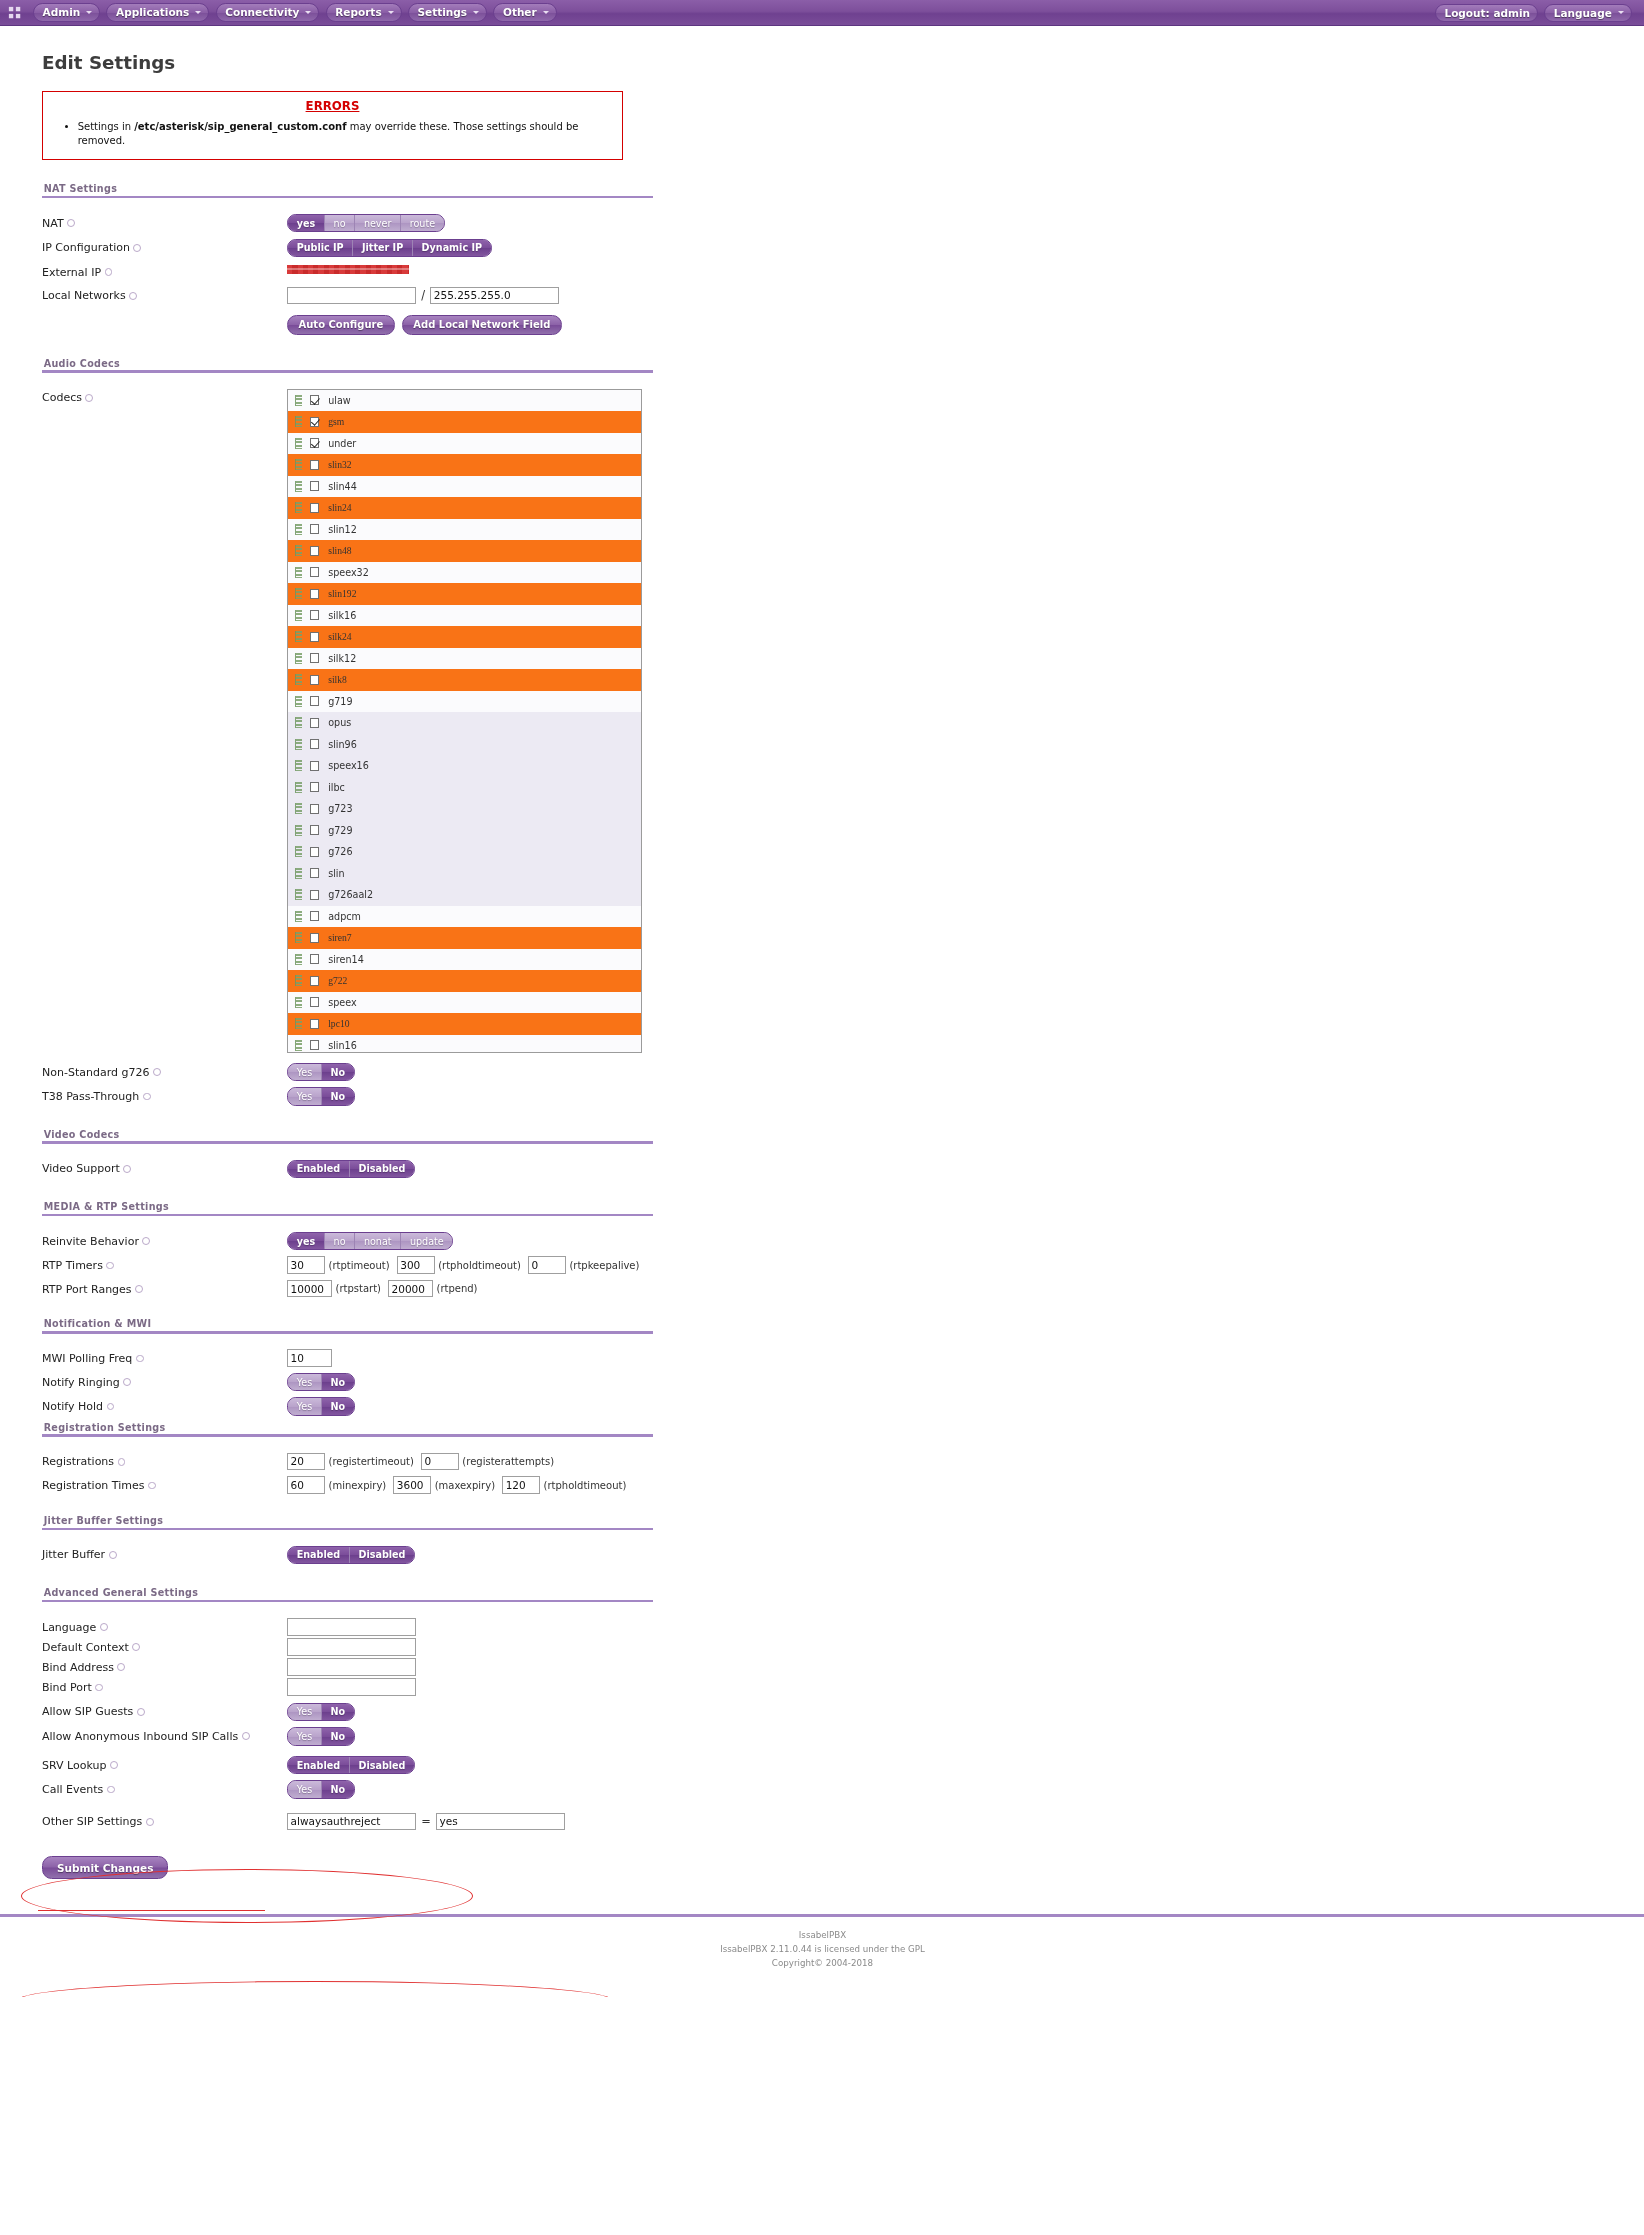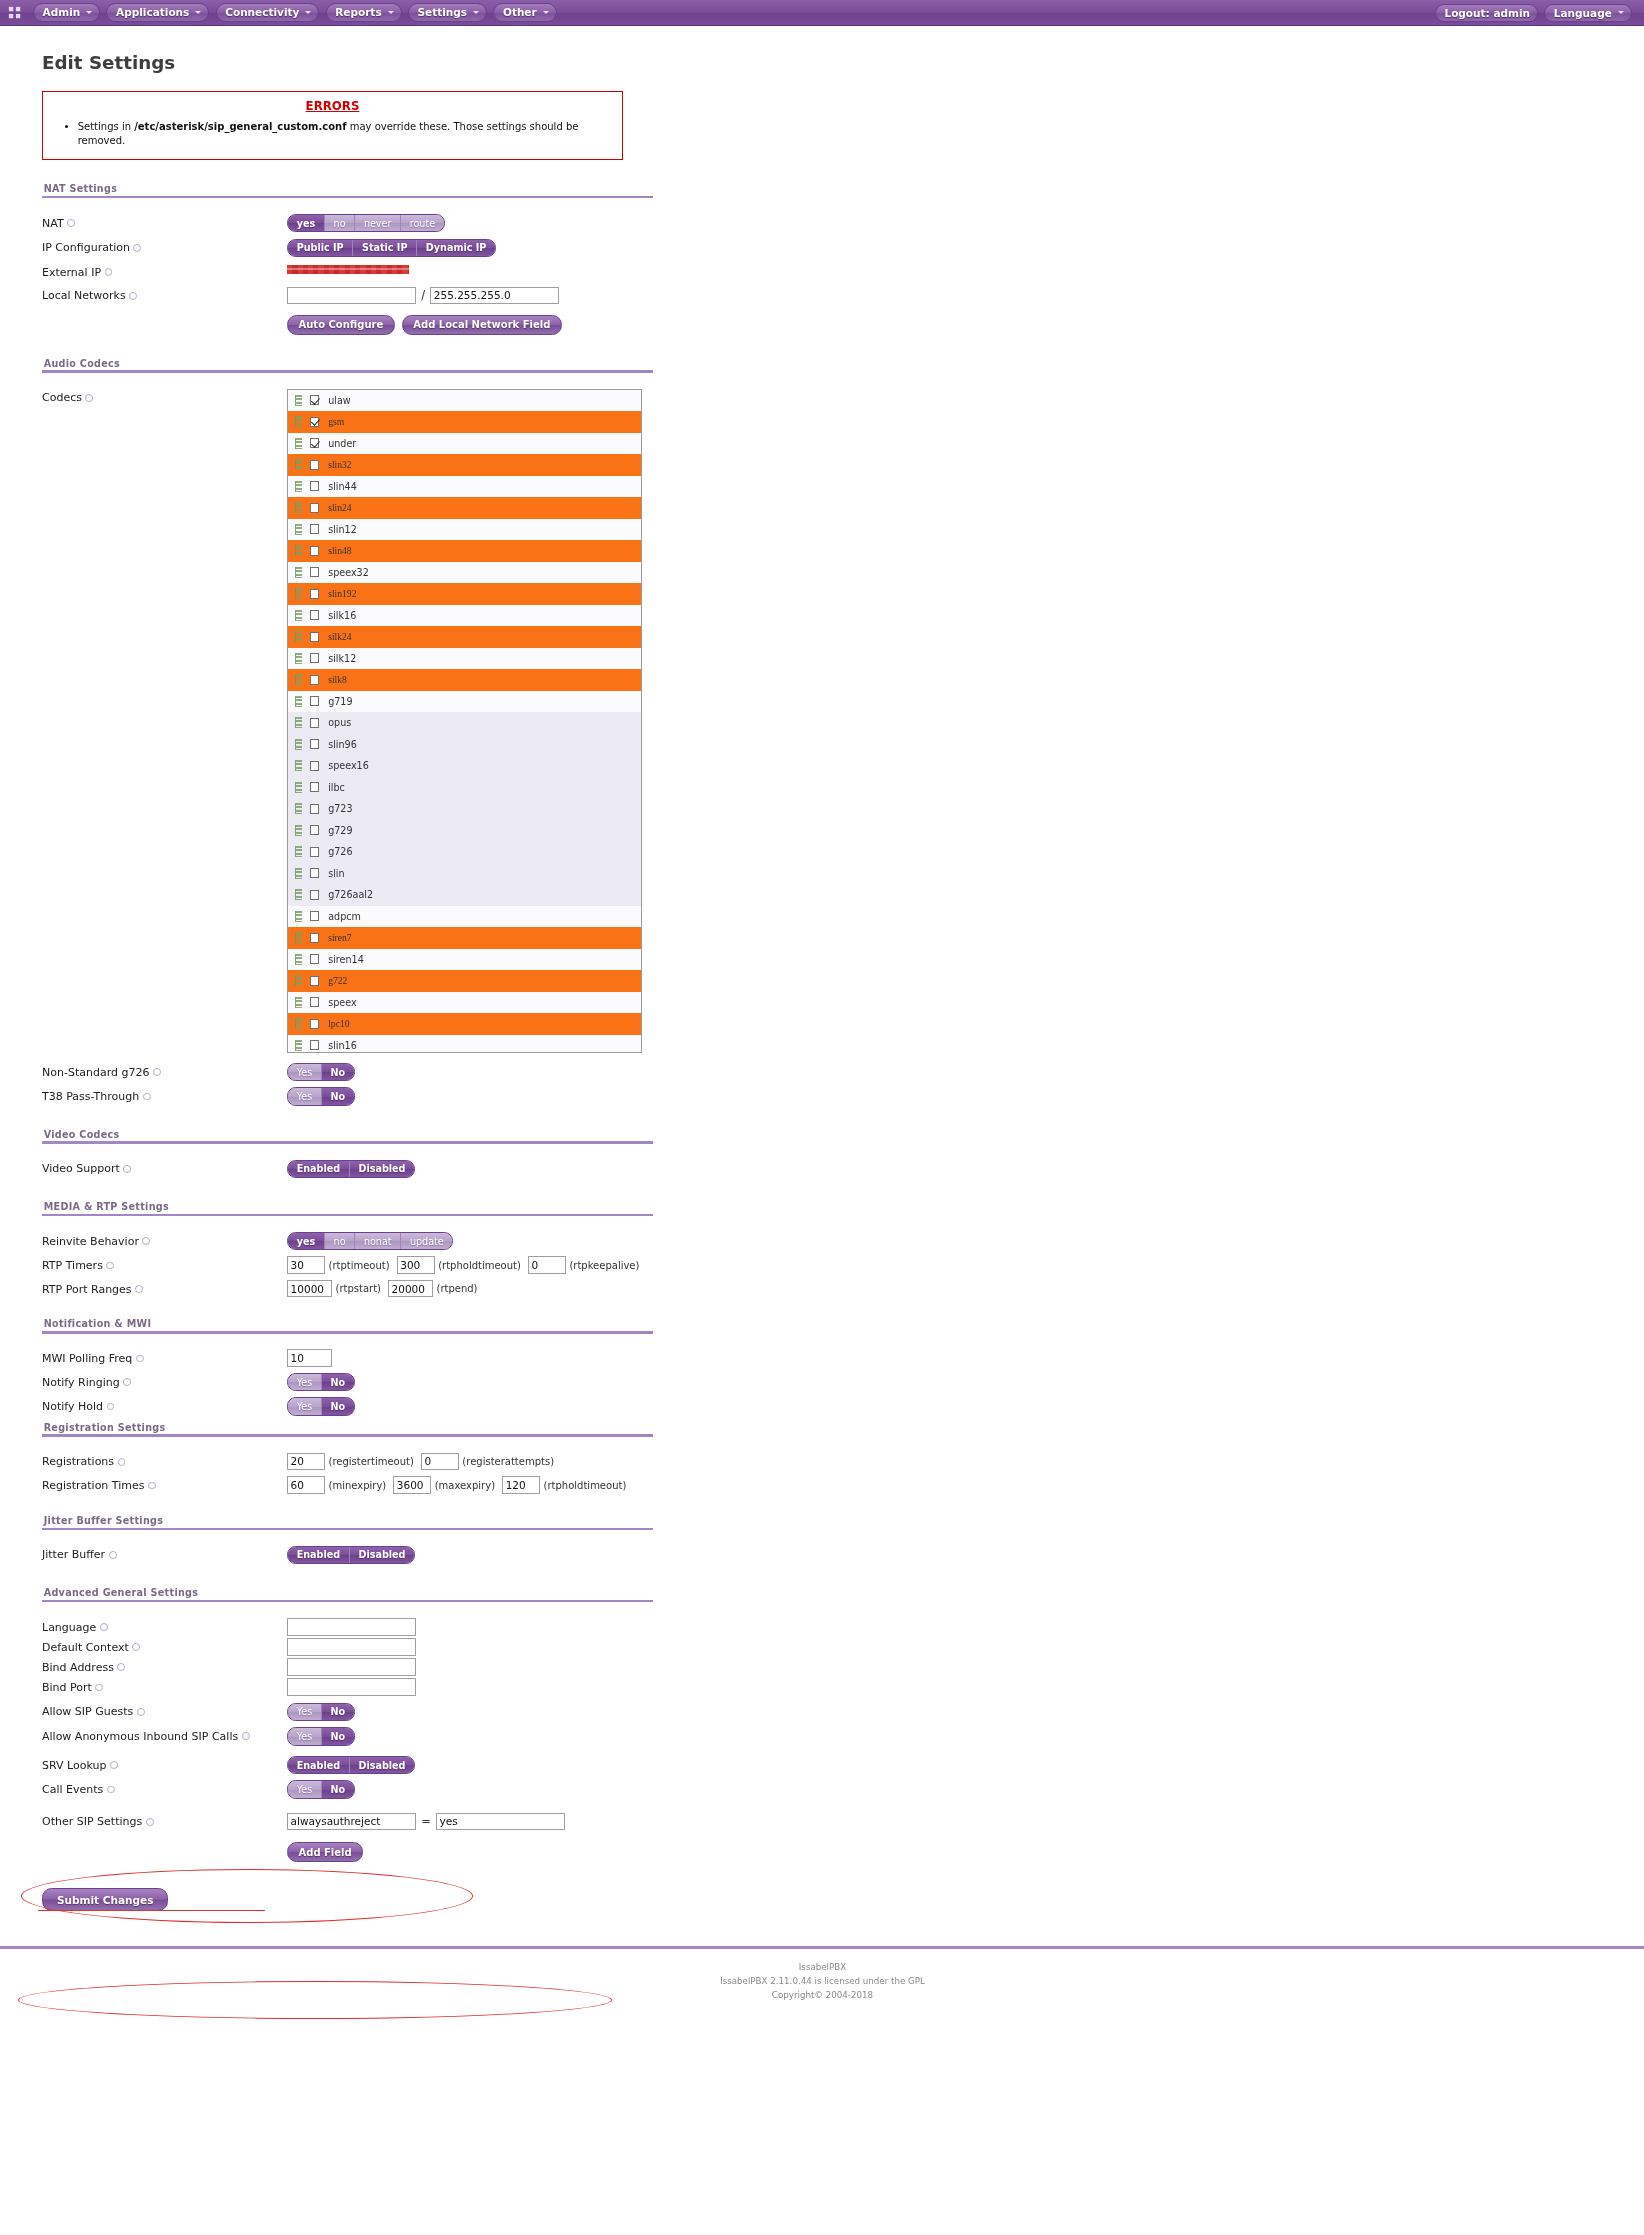--- a/index.html
+++ b/index.html
@@ -372,21 +372,21 @@
     </div>
 
     <div class="row">
       <div class="row-label">
         <span>IP Configuration</span>
         <span class="helpicon"></span>
       </div>
       <div class="row-field">
         <div class="seg">
           <div class="opt sel">Public IP</div>
-          <div class="opt sel">Static IP</div>
+          <div class="opt sel">Jitter IP</div>
           <div class="opt sel">Dynamic IP</div>
         </div>
       </div>
     </div>
 
     <div class="row">
       <div class="row-label">
         <span>External IP</span>
         <span class="helpicon"></span>
       </div>
@@ -872,26 +872,20 @@
         <span>Other SIP Settings</span>
         <span class="helpicon"></span>
       </div>
       <div class="row-field">
         <input type="text" class="inp-wide" value="alwaysauthreject" style="">
         <span class="slash">=</span>
         <input type="text" class="inp-wide" value="yes" style="">
       </div>
     </div>
 
-    <div class="row" style="margin-top:12.2px;">
-      <div class="row-label"></div>
-      <div class="row-field">
-        <div class="btn">Add Field</div>
-      </div>
-    </div>
 
   </div>
 
   <div class="submit-wrap">
     <div class="btn" style="height:23px;padding:0 14px;font-size:10.5px;">Submit Changes</div>
   </div>
 
   <div class="footer-rule"></div>
   <div class="footer">
     <div>IssabelPBX</div>

